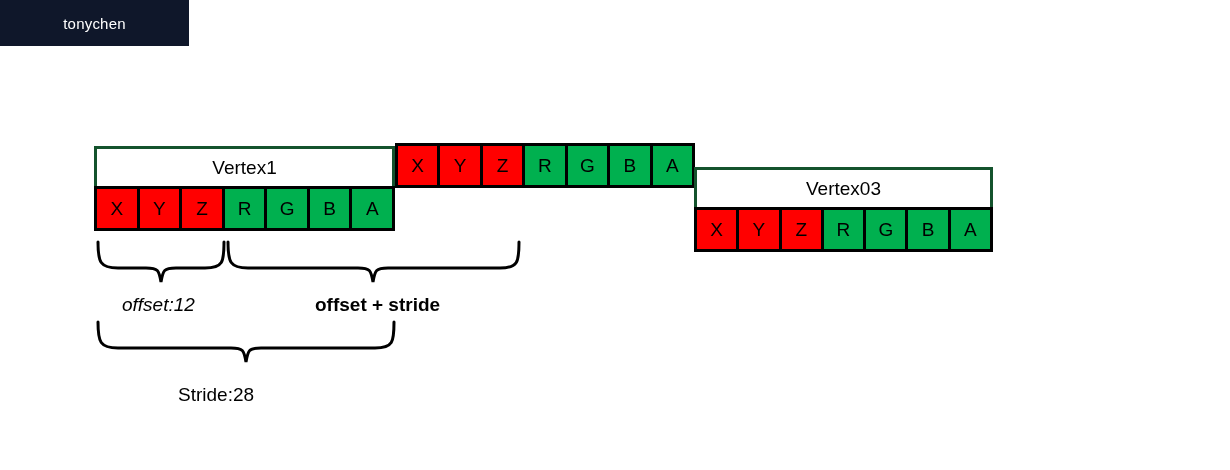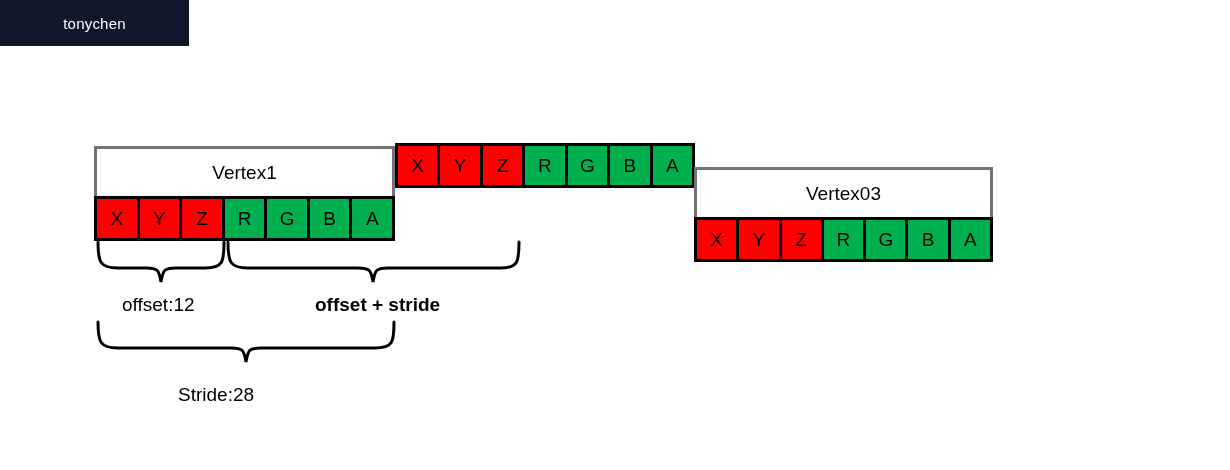--- a/index.html
+++ b/index.html
@@ -42,22 +42,22 @@
     width: 899px;
     height: 85px;
   }
   .vertex-block {
     position: absolute;
     top: 0;
     height: 85px;
   }
   .vertex-header {
     box-sizing: border-box;
-    height: 53px;
-    border: 3px solid #737373;
+    height: 43px;
+    border: 3px solid #14532d;
     background: #ffffff;
     display: flex;
     align-items: center;
     justify-content: center;
     font-size: 19px;
     line-height: 1;
   }
   .vertex-cells {
     box-sizing: border-box;
     height: 45px;
@@ -89,21 +89,21 @@
     pointer-events: none;
   }
 
   
   .brace-label {
     position: absolute;
     font-size: 19px;
     line-height: 1;
     white-space: nowrap;
   }
-  #label-offset  { left: 122px; top: 295px; }
+  #label-offset  { left: 122px; top: 295px; font-style: italic; }
   #label-offset-stride { left: 315px; top: 295px; font-weight: bold; }
   #label-stride  { left: 178px; top: 385px; }
 </style>
 </head>
 <body>
 
 <div id="user-banner">
   <span class="banner-label">tonychen</span>
 </div>
 

